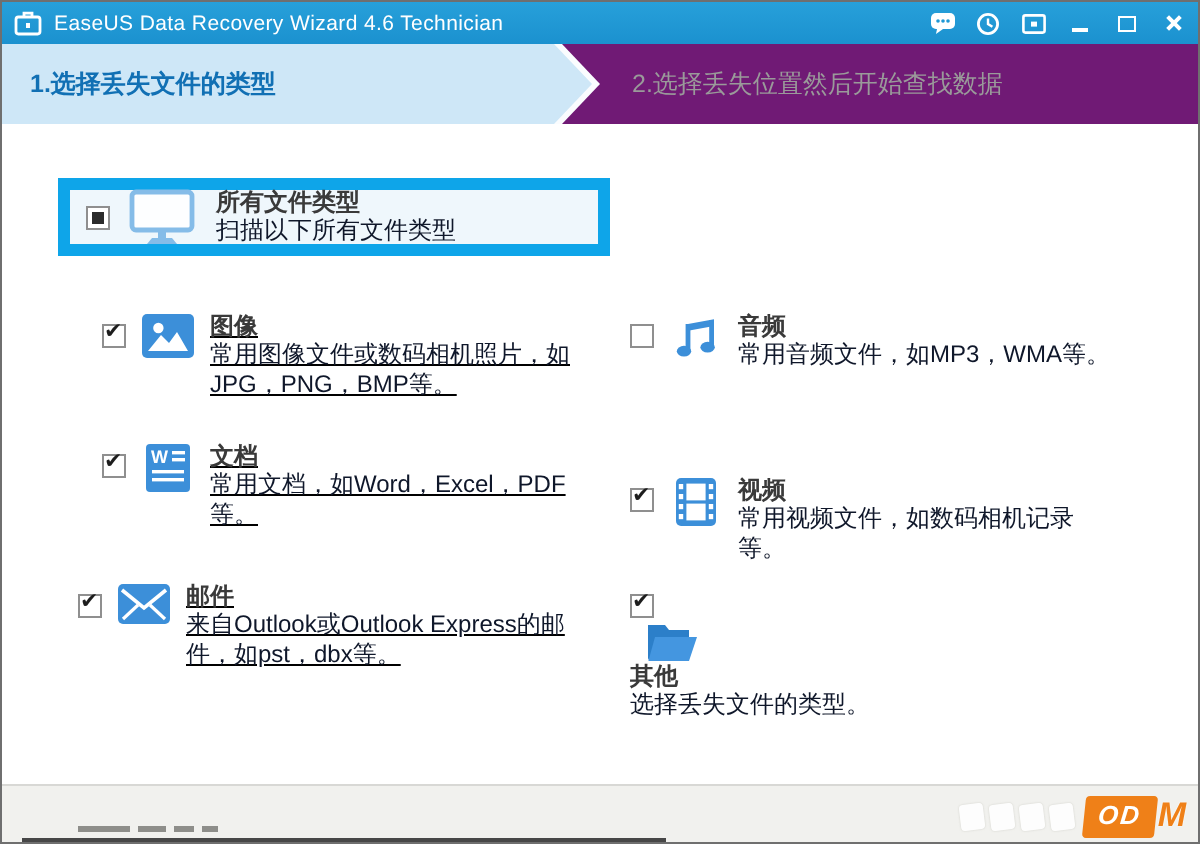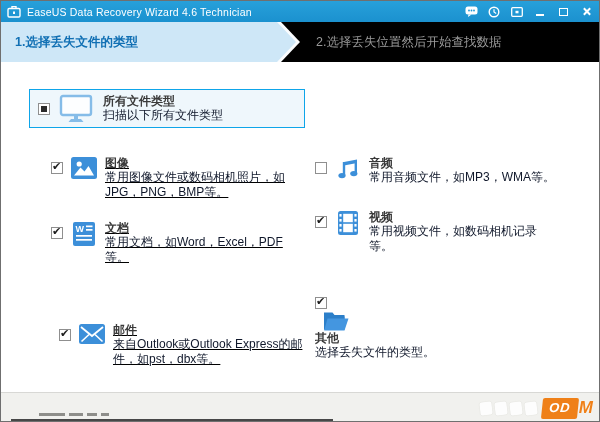--- a/index.html
+++ b/index.html
@@ -19,40 +19,40 @@
   .tb-right { margin-left:auto; display:flex; align-items:center; gap:9px; }
   .tb-btn { width:14px; height:12px; display:flex; align-items:center; justify-content:center; cursor:pointer; }
   .min-glyph { width:8px; height:2px; background:#fff; margin-top:6px; }
   .max-glyph { width:9px; height:8px; border:1.5px solid #fff; }
   .close-glyph { position:relative; width:9px; height:9px; }
   .close-glyph::before,.close-glyph::after{
     content:""; position:absolute; left:4px; top:0; width:2px; height:9px; background:#fff;
   }
   .close-glyph::before{ transform:rotate(45deg);} .close-glyph::after{ transform:rotate(-45deg);}
   
-  .stepbar { position:absolute; left:0; top:21px; width:100%; height:40px; background:#000000; }
+  .stepbar { position:absolute; left:0; top:21px; width:100%; height:40px; background:#701a75; }
   .step1-outline {
     position:absolute; left:0; top:0; height:100%; width:299px; background:#fafcfe;
     clip-path:polygon(0 0, 280px 0, 299px 50%, 280px 100%, 0 100%);
   }
   .step1 {
     position:absolute; left:0; top:0; height:100%; width:295px; background:#cee7f7;
     clip-path:polygon(0 0, 276px 0, 295px 50%, 276px 100%, 0 100%);
     display:flex; align-items:center; cursor:default;
   }
   .step1 .lbl { padding-left:14px; font-size:12.5px; font-weight:bold; color:#1170b4; }
   .step2 {
     position:absolute; left:315px; top:0; height:100%; display:flex; align-items:center; cursor:default;
   }
   .step2 .lbl { font-size:12.5px; color:#9a9a9a; }
   
   .content { position:absolute; left:0; top:61px; width:100%; height:330px; background:#fff; }
   .allbox {
     position:absolute; left:28px; top:27px; width:276px; height:39px;
-    background:#eff7fc; border:1px solid #0ea5e9;
+    background:#eff7fc; border:6px solid #0ea5e9;
     display:flex; align-items:center; padding:0 8px; cursor:pointer;
   }
   .checkbox {
     position:relative; flex:none; width:12px; height:12px;
     background:#fff; border:1px solid #8f8f8f; cursor:pointer;
   }
   .checkbox.checked::after {
     content:"\2714"; position:absolute; left:0px; top:-3px;
     font-size:11px; color:#1d1d1d; line-height:12px;
   }
@@ -211,21 +211,21 @@
           <rect x="3" y="13" width="16" height="1.7" fill="#fff"></rect>
           <rect x="3" y="17" width="16" height="1.7" fill="#fff"></rect>
         </svg>
       </span>
       <span class="txt">
         <div class="t">文档</div>
         <div class="d">常用文档，如Word，Excel，PDF等。</div>
       </span>
     </div>
 
-    <div class="item col-r" style="left:314px; top:148px;">
+    <div class="item col-r" style="left:314px; top:176px;">
       <span class="checkbox checked"></span>
       <span class="icon">
         <svg width="20" height="24" viewBox="0 0 20 24">
           <rect x="0" y="0" width="20" height="24" rx="2.5" fill="#3c8fd9"></rect>
           <rect x="5.2" y="2.8" width="9.6" height="8.4" fill="#fff"></rect>
           <rect x="5.2" y="12.8" width="9.6" height="8.4" fill="#fff"></rect>
           <rect x="1.4" y="3" width="2.2" height="2.6" fill="#fff"></rect>
             <rect x="1.4" y="8" width="2.2" height="2.6" fill="#fff"></rect>
           <rect x="1.4" y="13" width="2.2" height="2.6" fill="#fff"></rect>
             <rect x="1.4" y="18" width="2.2" height="2.6" fill="#fff"></rect>
@@ -234,21 +234,21 @@
           <rect x="16.4" y="13" width="2.2" height="2.6" fill="#fff"></rect>
             <rect x="16.4" y="18" width="2.2" height="2.6" fill="#fff"></rect>
         </svg>
       </span>
       <span class="txt">
         <div class="t">视频</div>
         <div class="d">常用视频文件，如数码相机记录等。</div>
       </span>
     </div>
 
-    <div class="item col-l" style="left:58px; top:229px;margin-top:32px;">
+    <div class="item col-l" style="left:38px; top:229px;">
       <span class="checkbox checked"></span>
       <span class="icon">
         <svg width="26" height="20" viewBox="0 0 26 20">
           <rect x="0" y="0" width="26" height="20" rx="2.5" fill="#3c8fd9"></rect>
           <path d="M2 3 L13 12 L24 3" fill="none" stroke="#fff" stroke-width="1.8"></path>
           <path d="M2.5 17.5 L10 10.5" fill="none" stroke="#fff" stroke-width="1.6"></path>
           <path d="M23.5 17.5 L16 10.5" fill="none" stroke="#fff" stroke-width="1.6"></path>
         </svg>
       </span>
       <span class="txt">

